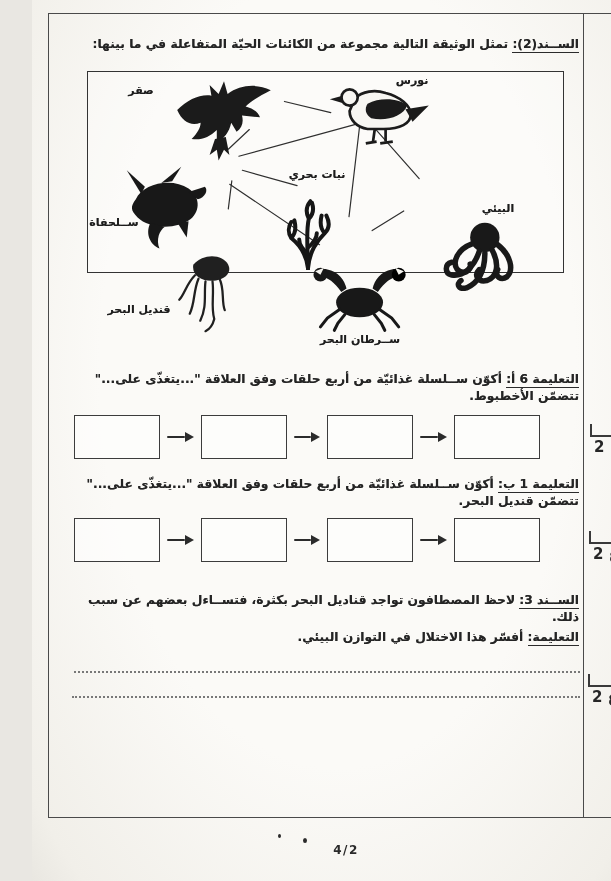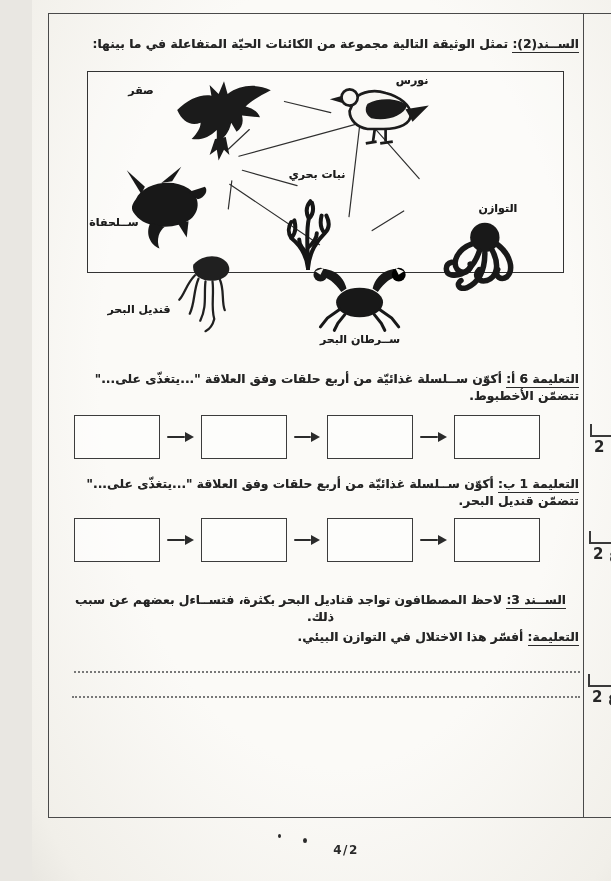--- a/index.html
+++ b/index.html
@@ -112,21 +112,21 @@
         <circle cx="64" cy="19" r="16" fill="#191919"></circle>
         <g stroke="#191919" stroke-width="6" fill="none" stroke-linecap="round">
           <path d="M50 26 C34 32 28 46 34 54 C40 60 50 56 48 48"></path>
           <path d="M58 34 C52 52 40 62 28 60 C20 58 20 48 28 46"></path>
           <path d="M72 33 C80 48 78 62 66 66 C56 68 52 60 58 54"></path>
           <path d="M78 27 C92 38 96 54 88 62 C82 66 74 62 78 54"></path>
           <path d="M64 36 C64 54 58 68 44 74 C36 76 32 70 38 66"></path>
         </g>
       </svg>
     </div>
-    <div class="olabel" style="left:378px;top:130px;width:64px;">التوازن</div>
+    <div class="olabel" style="left:378px;top:130px;width:64px;">البيئي</div>
 
     <div class="organism" style="left:86px;top:180px;width:70px;height:84px;">
       <svg viewBox="0 0 80 95" width="70" height="84">
         <path fill="#202020" d="M22 14 C34 0 56 2 62 14 C66 22 60 30 48 32 C34 34 20 28 22 14 Z"></path>
         <g stroke="#202020" fill="none" stroke-width="2.6" stroke-linecap="round">
           <path d="M28 30 C22 44 24 58 18 70"></path>
           <path d="M36 33 C34 48 38 62 30 78"></path>
           <path d="M44 33 C46 48 42 62 46 76 C44 84 40 88 36 90"></path>
           <path d="M52 30 C58 42 54 56 58 66"></path>
           <path d="M24 26 C14 36 12 48 6 54"></path>
@@ -194,21 +194,21 @@
         <div class="head"></div>
       </div>
     <div class="cbox"></div>
     <div class="arrow">
         <div class="shaft"></div>
         <div class="head"></div>
       </div>
     <div class="cbox"></div>
   </div>
 
-  <div class="txtline" style="top:592px;text-align:center;">
+  <div class="txtline" style="top:592px;">
     <span class="u">الســند 3:</span><span> لاحظ المصطافون تواجد قناديل البحر بكثرة، فتســاءل بعضهم عن سبب ذلك.</span>
   </div>
 
   <div class="txtline" style="top:629px;">
     <span class="u">التعليمة:</span><span> أفسّر هذا الاختلال في التوازن البيئي.</span>
   </div>
 
   <div class="dotted" style="left:42px;top:671px;width:506px;"></div>
   <div class="dotted" style="left:40px;top:696px;width:508px;"></div>
 

